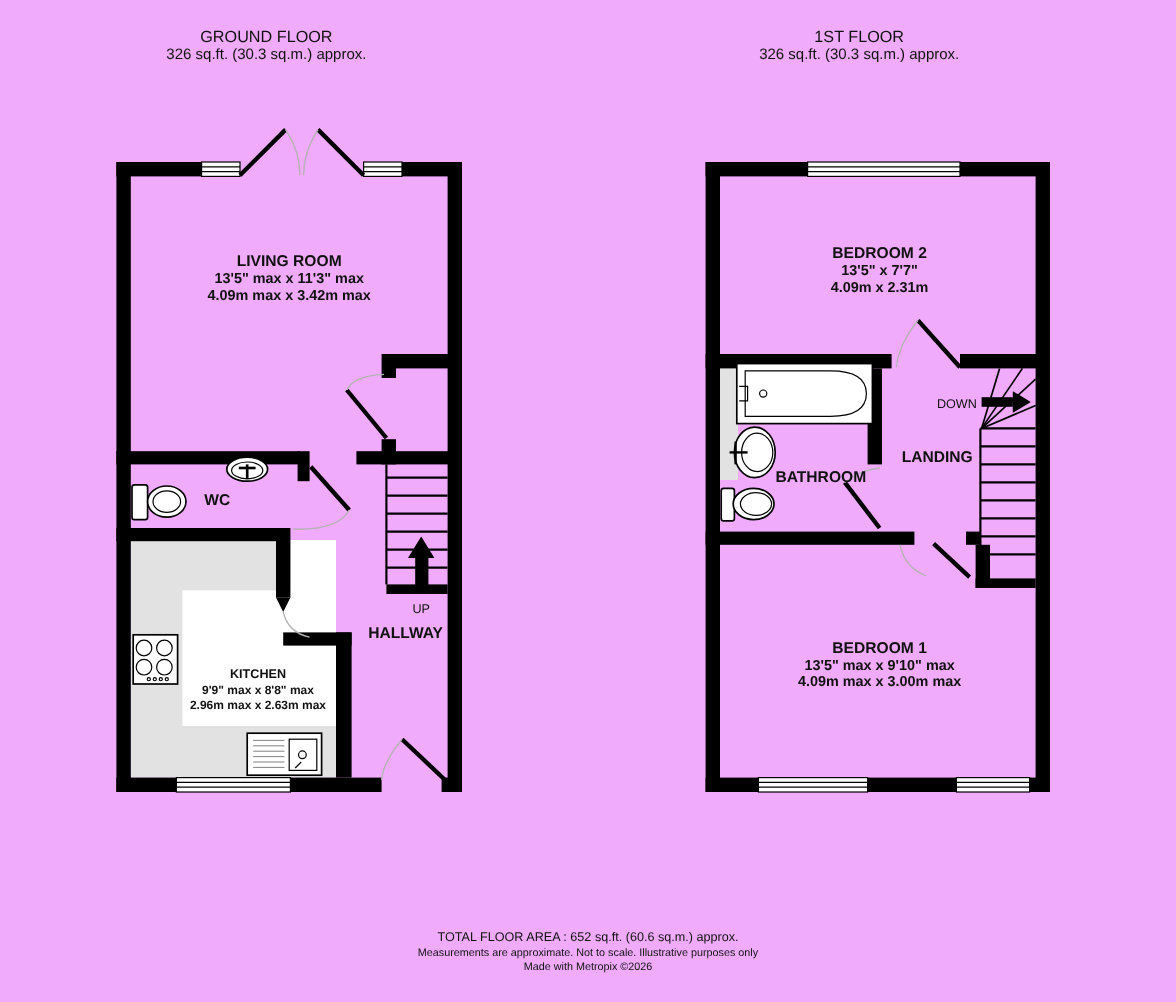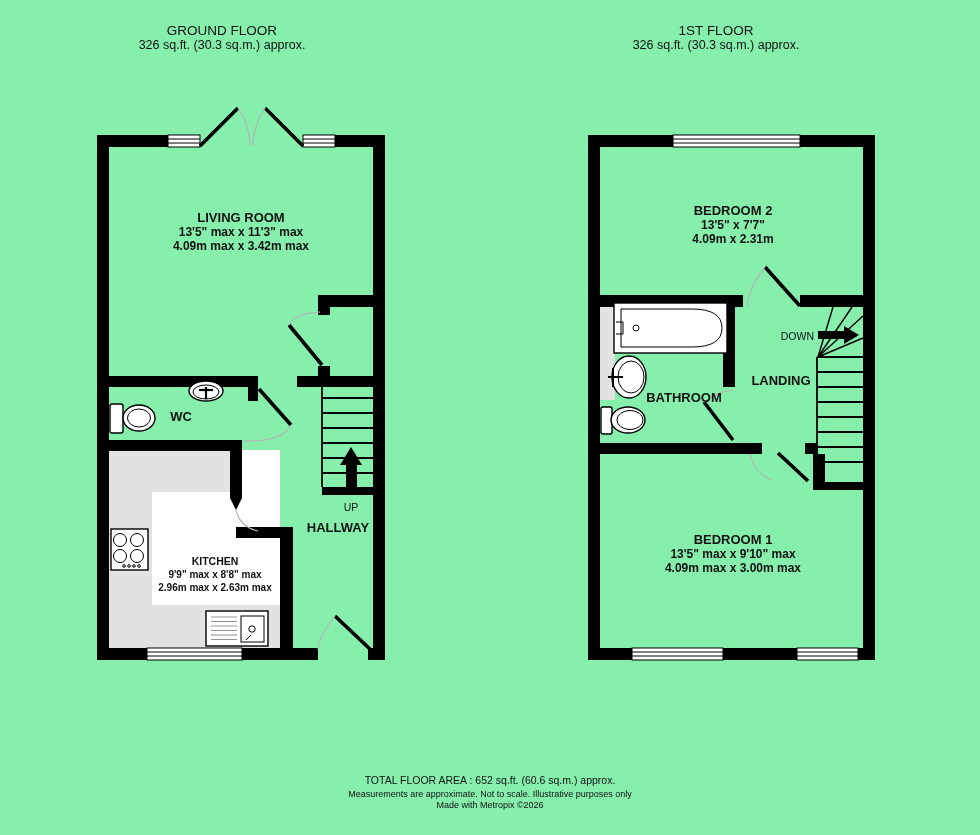--- a/index.html
+++ b/index.html
@@ -1,16 +1,16 @@
 <!DOCTYPE html>
 <html><head>
 <meta charset="utf-8">
 <style>
   html,body{margin:0;padding:0;background:#ffffff;}
-  .stage{position:relative;width:980px;height:835px;background:#86efac;overflow:hidden;}
+  .stage{position:relative;width:980px;height:835px;background:#f0abfc;overflow:hidden;}
   svg{position:absolute;left:0;top:0;}
   text{fill:#111;font-family:"Liberation Sans",sans-serif;}
   .hdr1{font-size:13.5px;}
   .hdr2{font-size:12.5px;}
   .room-name{font-size:13px;font-weight:bold;}
   .room-dim{font-size:12px;font-weight:bold;}
   .room-name-sm{font-size:10.5px;font-weight:bold;}
   .room-dim-sm{font-size:10px;font-weight:bold;}
   .dir{font-size:10.5px;}
   .ftr1{font-size:10.5px;}

